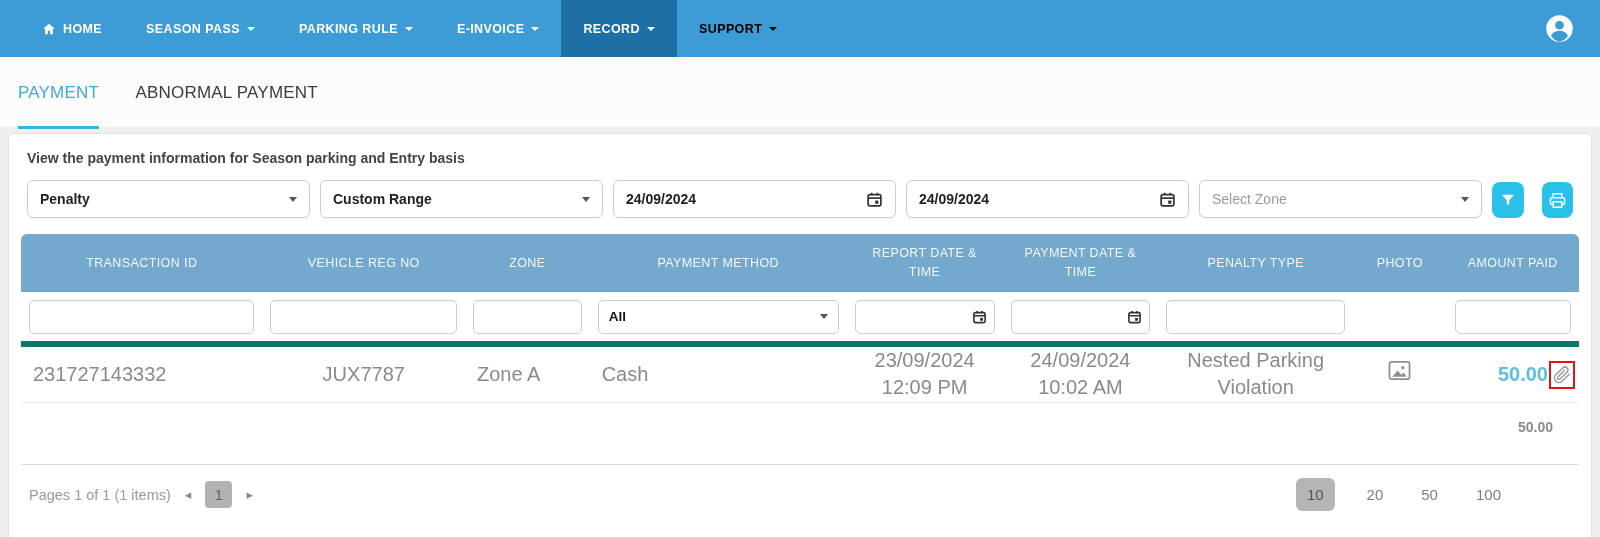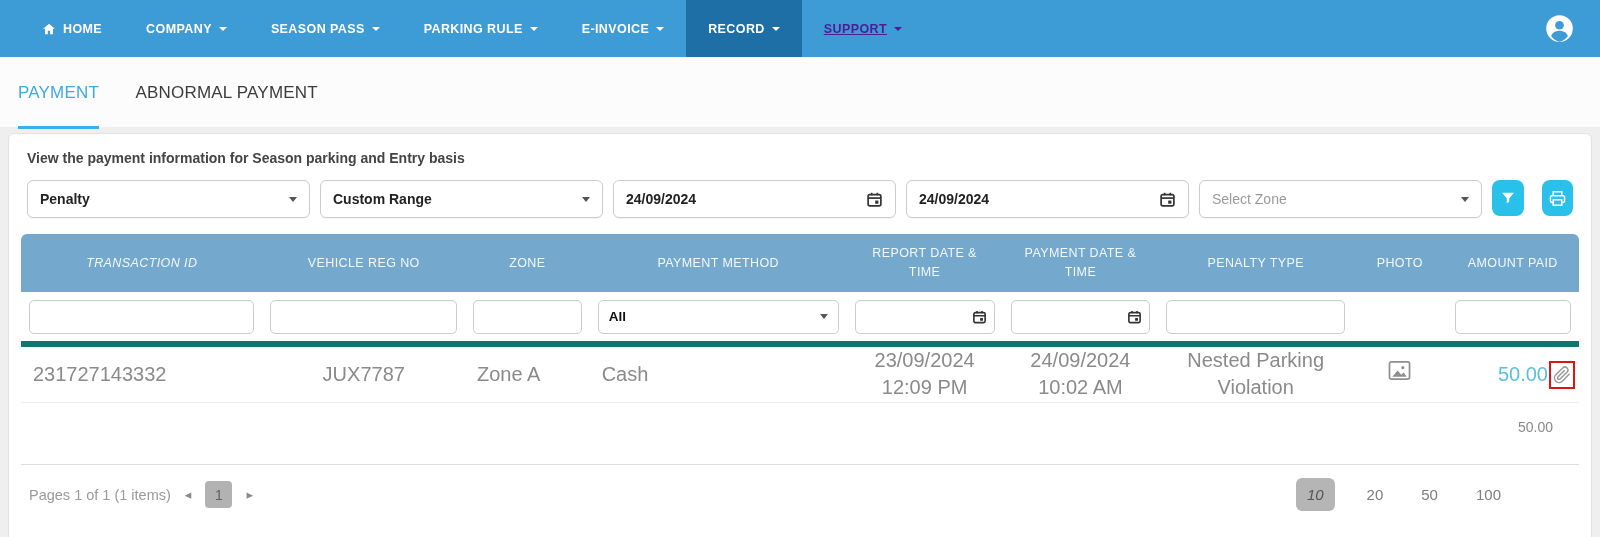--- a/index.html
+++ b/index.html
@@ -12,40 +12,40 @@
   .navbar {
     height:57px; background:#3d9bd5; display:flex; align-items:stretch;
     padding-left:20px;
   }
   .nav-item {
     display:flex; align-items:center; gap:7px; padding:0 22px;
     color:#fff; font-size:12.5px; font-weight:bold; letter-spacing:.4px;
     cursor:pointer; white-space:nowrap;
   }
   .nav-item.active { background:#1d6fa5; }
-  .nav-item.gold { color:#4c1d95;text-decoration:underline; }
+  .nav-item.gold { color:#000000; }
   .nav-caret {
     width:0; height:0; border-left:4px solid transparent; border-right:4px solid transparent;
     border-top:4.5px solid currentColor; margin-top:1px;
   }
   .nav-spacer { flex:1; }
   .nav-user { display:flex; align-items:center; padding:0 26px; cursor:pointer; }
   
   .tabs-band { background:#fcfcfc; padding:26px 0 0 18px; height:70px; }
   .tab { display:inline-block; font-size:17px; letter-spacing:.2px; cursor:pointer; }
   .tab.active { color:#3fa9e0; border-bottom:3px solid #36b2e8; padding-bottom:23px; }
   .tab.inactive { color:#3c3c3c; margin-left:32px; }
   
   .panel {
     margin:6px 8px 0 8px; background:#fff; border:1px solid #e2e2e2; border-radius:6px;
     padding:14px 10px 0 10px; height:452px;
   }
   .description { font-size:14px; font-weight:600; color:#444; margin:2px 0 14px 8px; }
   
-  .filter-bar { display:flex; align-items:flex-start; gap:10px; margin:8px 8px 16px 8px;border-radius:17px; }
+  .filter-bar { display:flex; align-items:flex-end; gap:10px; margin:8px 8px 16px 8px;border-radius:17px; }
   .fake-select, .date-field {
     flex:0 0 283px; height:38px; border:1px solid #ccc; border-radius:6px; background:#fff;
     display:flex; align-items:center; justify-content:space-between; padding:0 12px;
     font-size:14px; font-weight:600; color:#222; cursor:pointer;
     box-shadow:0 1px 1px rgba(0,0,0,.04);
   }
   .fake-select .ph { color:#9a9a9a; font-weight:400; }
   .sel-caret {
     width:0; height:0; border-left:4.5px solid transparent; border-right:4.5px solid transparent;
     border-top:5px solid #555;
@@ -58,76 +58,72 @@
     width:38px; height:36px; border:none; border-radius:8px; background:#29c1e9;
     display:flex; align-items:center; justify-content:center; cursor:pointer;
   }
   .icon-btn.print { margin-left:8px; }
   
   table { width:calc(100% - 4px); margin:0 2px; border-collapse:collapse; table-layout:fixed; }
   thead th {
     background:#74a8cc; color:#f2f7fa; font-size:12.5px; font-weight:400; letter-spacing:.4px;
     height:58px; text-align:center; padding:0 14px; line-height:1.5; cursor:pointer;
   }
-  thead th:first-child { border-top-left-radius:6px;font-style:italic; }
+  thead th:first-child { border-top-left-radius:6px; }
   thead th:last-child { border-top-right-radius:6px; }
   .filter-row td { height:52px; border-bottom:6px solid #0f766e; padding:0 8px; }
   .flt-input {
     width:100%; height:34px; border:1px solid #ccc; border-radius:5px; padding:0 8px;
     font-family:inherit; font-size:13.5px; box-shadow:inset 0 1px 1px rgba(0,0,0,.03);
   }
   .flt-select {
     width:100%; height:34px; border:1px solid #ccc; border-radius:5px; background:#fff;
     display:flex; align-items:center; justify-content:space-between; padding:0 10px;
     font-size:13.5px; font-weight:700; color:#111; cursor:pointer;
   }
   .flt-date { position:relative; }
   .flt-date input { padding-right:26px; }
   .flt-date svg { position:absolute; right:8px; top:50%; transform:translateY(-50%); cursor:pointer; }
   .data-row td {
     height:58px; border-bottom:1px solid #ececec; color:#8a8a8a; font-size:20px;
     text-align:center; padding:0 6px; line-height:1.35;
   }
   td.al { text-align:left; padding-left:12px; }
-  .amount-cell { text-align:right !important; padding-right:4px !important; white-space:nowrap; }
+  .amount-cell { text-align:right !important; padding-right:4px !important; white-space:nowrap;font-weight:bold; }
   .amount-val { color:#5bc0de; vertical-align:middle; }
   .attach-wrap {
     display:inline-flex; align-items:center; justify-content:center;
     border:2px solid #e01414; padding:3px 2px; margin-left:1px; vertical-align:middle;
   }
   .total-row td { height:50px; color:#8a8a8a; font-size:14px; }
   .total-row .amount-cell { padding-right:26px !important; }
   
   .pagination {
     border-top:1px solid #ddd; margin:12px 2px; height:66px;
     display:flex; justify-content:space-between; padding:0 8px 6px 8px;
   }
   .pg-left { display:flex; align-items:center; gap:14px; color:#9a9a9a; font-size:14.5px; }
   .pg-arrow { color:#8a8a8a; font-size:13px; cursor:pointer; user-select:none; }
   .pg-current {
     width:27px; height:27px; background:#b2b2b2; border-radius:4px; color:#5f5f5f;
     display:flex; align-items:center; justify-content:center; font-size:14px; cursor:pointer;
   }
   .pg-right { display:flex; align-items:center; gap:26px; color:#7d7d7d; font-size:15px; padding-right:64px; }
   .pg-size { cursor:pointer; padding:8px 6px; border-radius:6px; }
-  .pg-size.selected { background:#b5b5b5; color:#555; padding:8px 11px;font-style:italic; }
+  .pg-size.selected { background:#b5b5b5; color:#555; padding:8px 11px; }
 </style>
 </head>
 <body>
 
 <header class="navbar">
   <div class="nav-item">
     <svg viewBox="0 0 24 24" width="14" height="14">
         <path d="M12 2.8l10 8.7h-3.2V21h-4.9v-6.2H10V21H5.2v-9.5H2z" fill="#fff"></path>
       </svg>
     <span>HOME</span>
-  </div>
-  <div class="nav-item">
-    <span>COMPANY</span>
-    <span class="nav-caret"></span>
   </div>
   <div class="nav-item">
     <span>SEASON PASS</span>
     <span class="nav-caret"></span>
   </div>
   <div class="nav-item">
     <span>PARKING RULE</span>
     <span class="nav-caret"></span>
   </div>
   <div class="nav-item">

